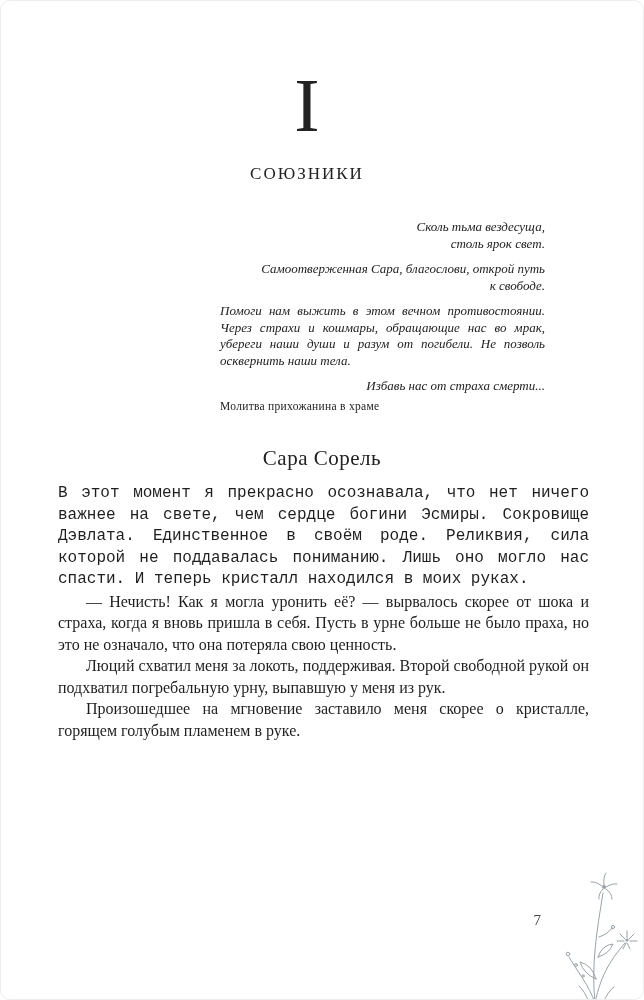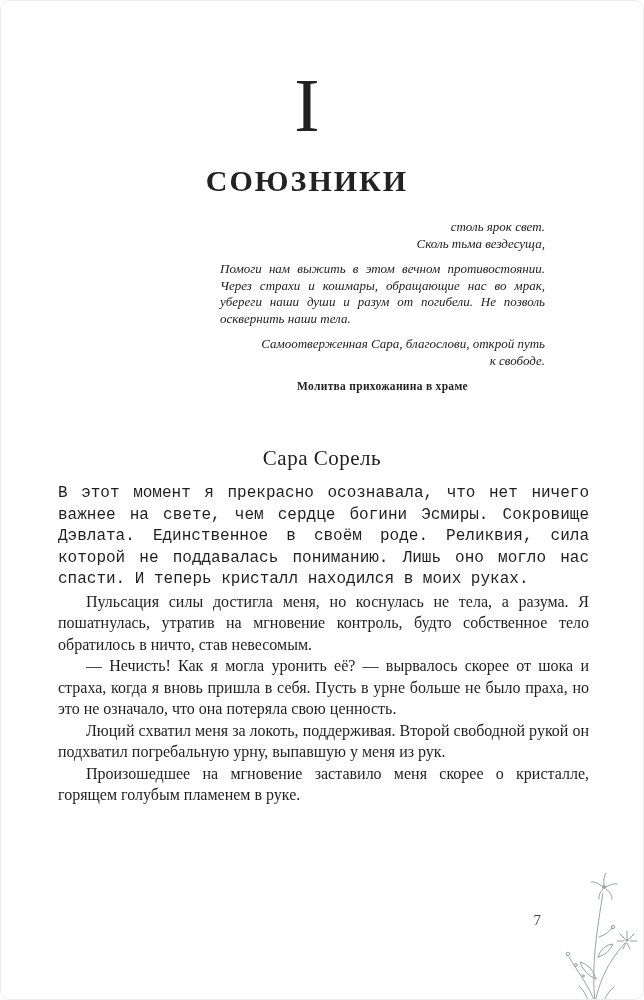--- a/index.html
+++ b/index.html
@@ -30,22 +30,22 @@
     font-weight: 400;
     color: #222;
   }
   .chapter-title {
     position: absolute;
     top: 163px;
     left: 0;
     right: 30px;
     margin: 0;
     text-align: center;
-    font-size: 30px;
-    font-weight: 700;
+    font-size: 17px;
+    font-weight: 400;
     letter-spacing: 2px;
     color: #222;
   }
   .epigraph {
     position: absolute;
     top: 218px;
     right: 98px;
     width: 325px;
     font-style: italic;
     font-size: 13px;
@@ -58,23 +58,23 @@
   }
   .verse.justify {
     text-align: justify;
   }
   .verse.tight {
     margin-bottom: 3px;
   }
   .vline { display: block; }
   .attribution {
     margin: 0;
-    text-align: center;
+    text-align: left;
     font-style: normal;
-    font-weight: 700;
+    font-weight: 400;
     font-size: 11.5px;
     letter-spacing: 0.3px;
     color: #222;
   }
   .section-heading {
     position: absolute;
     top: 445px;
     left: 0;
     right: 0;
     margin: 0;
@@ -120,36 +120,36 @@
 <body>
 
 <div class="page">
 
   <div class="chapter-number">I</div>
 
   <h1 class="chapter-title">СОЮЗНИКИ</h1>
 
   <div class="epigraph">
     <p class="verse">
+      <span class="vline">Сколь тьма вездесуща,</span>
       <span class="vline">столь ярок свет.</span>
-      <span class="vline">Сколь тьма вездесуща,</span>
     </p>
-    <p class="verse justify">Помоги нам выжить в этом вечном противостоянии. Через страхи и кошмары, обращающие нас во мрак, убереги наши души и разум от погибели. Не позволь осквернить наши тела.</p>
     <p class="verse">
       <span class="vline">Самоотверженная Сара, благослови, открой путь</span>
       <span class="vline">к свободе.</span>
     </p>
+    <p class="verse justify">Помоги нам выжить в этом вечном противостоянии. Через страхи и кошмары, обращающие нас во мрак, убереги наши души и разум от погибели. Не позволь осквернить наши тела.</p>
+    <p class="verse tight">Избавь нас от страха смерти...</p>
     <p class="attribution">Молитва прихожанина в храме</p>
   </div>
 
   <h2 class="section-heading">Сара Сорель</h2>
 
   <div class="body-text">
     <p>В этот момент я прекрасно осознавала, что нет ничего важнее на свете, чем сердце богини Эсмиры. Сокровище Дэвлата. Единственное в своём роде. Реликвия, сила которой не поддавалась пониманию. Лишь оно могло нас спасти. И теперь кристалл находился в моих руках.</p>
-    <p>Пульсация силы достигла меня, но коснулась не тела, а разума. Я пошатнулась, утратив на мгновение контроль, будто собственное тело обратилось в ничто, став невесомым.</p>
     <p>— Нечисть! Как я могла уронить её? — вырвалось скорее от шока и страха, когда я вновь пришла в себя. Пусть в урне больше не было праха, но это не означало, что она потеряла свою ценность.</p>
     <p>Люций схватил меня за локоть, поддерживая. Второй свободной рукой он подхватил погребальную урну, выпавшую у меня из рук.</p>
     <p>Произошедшее на мгновение заставило меня скорее о кристалле, горящем голубым пламенем в руке.</p>
   </div>
 
   <div class="page-number">7</div>
 
   <svg class="decoration" viewBox="0 0 96 158" xmlns="http://www.w3.org/2000/svg" aria-hidden="true">
     <g fill="none" stroke="#99a2a8" stroke-width="1" stroke-linecap="round">
 

